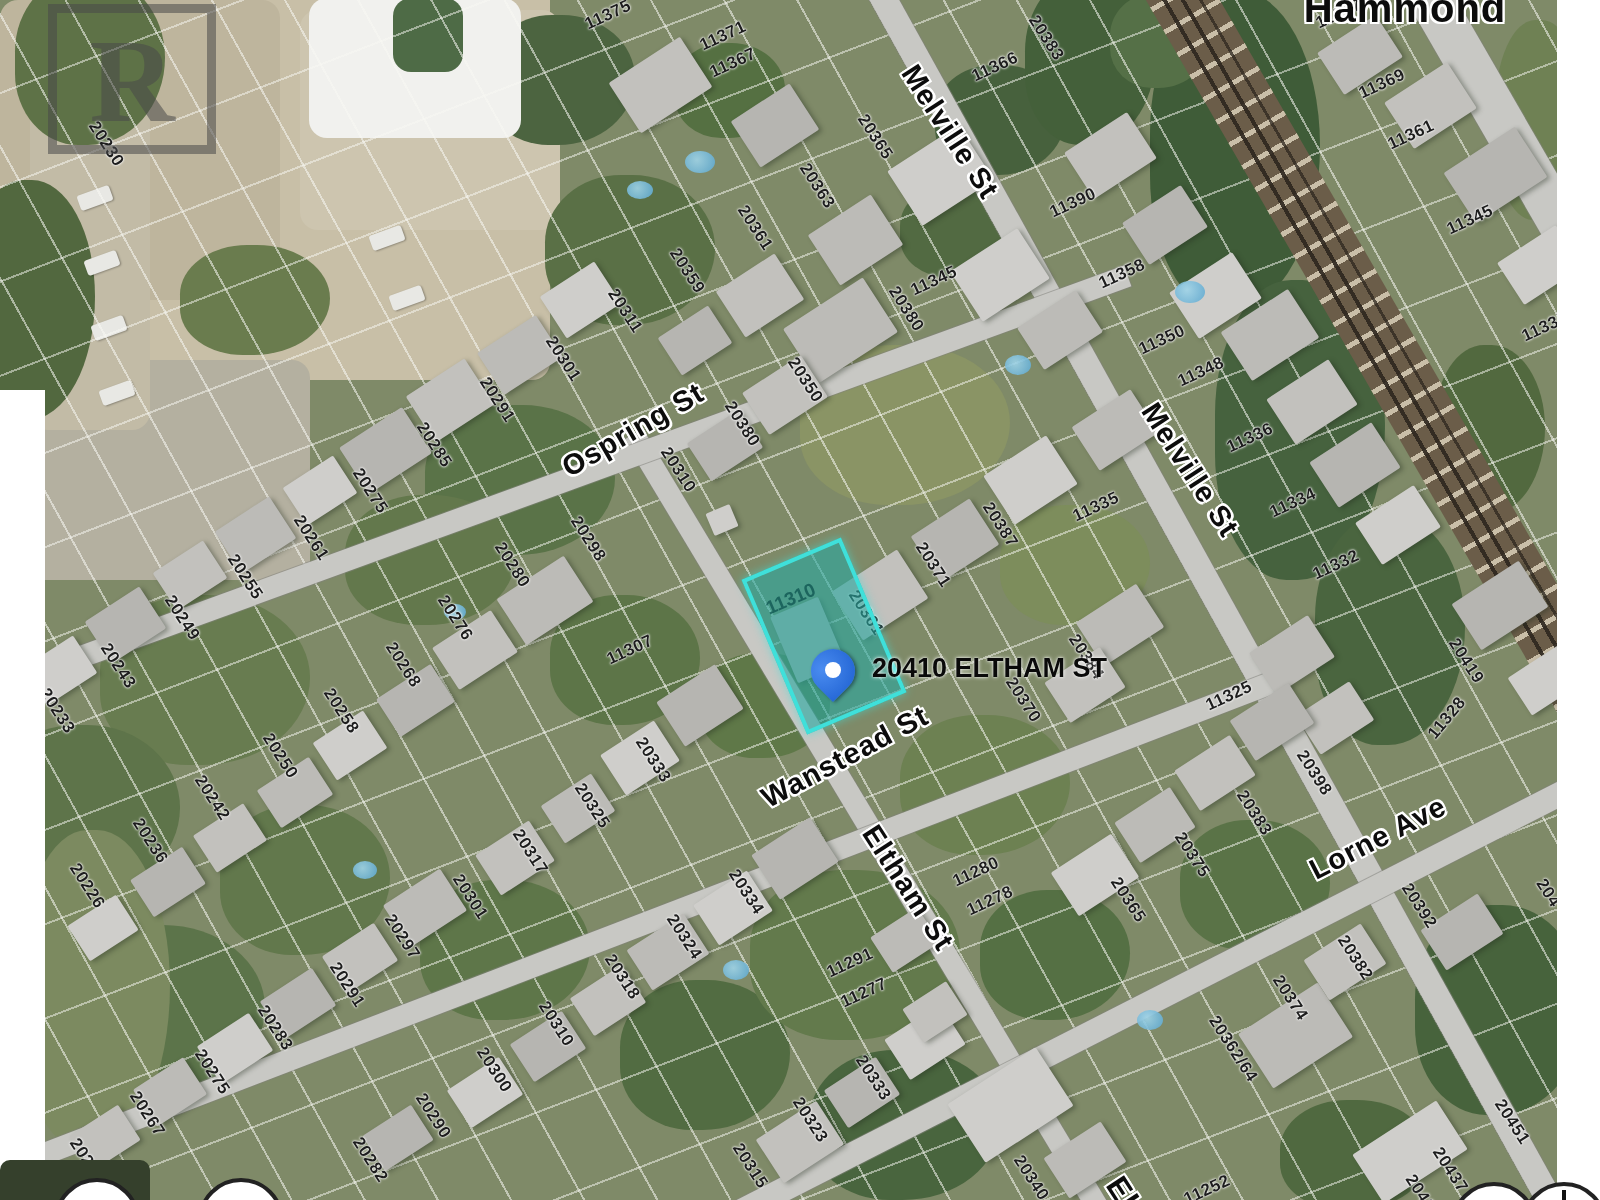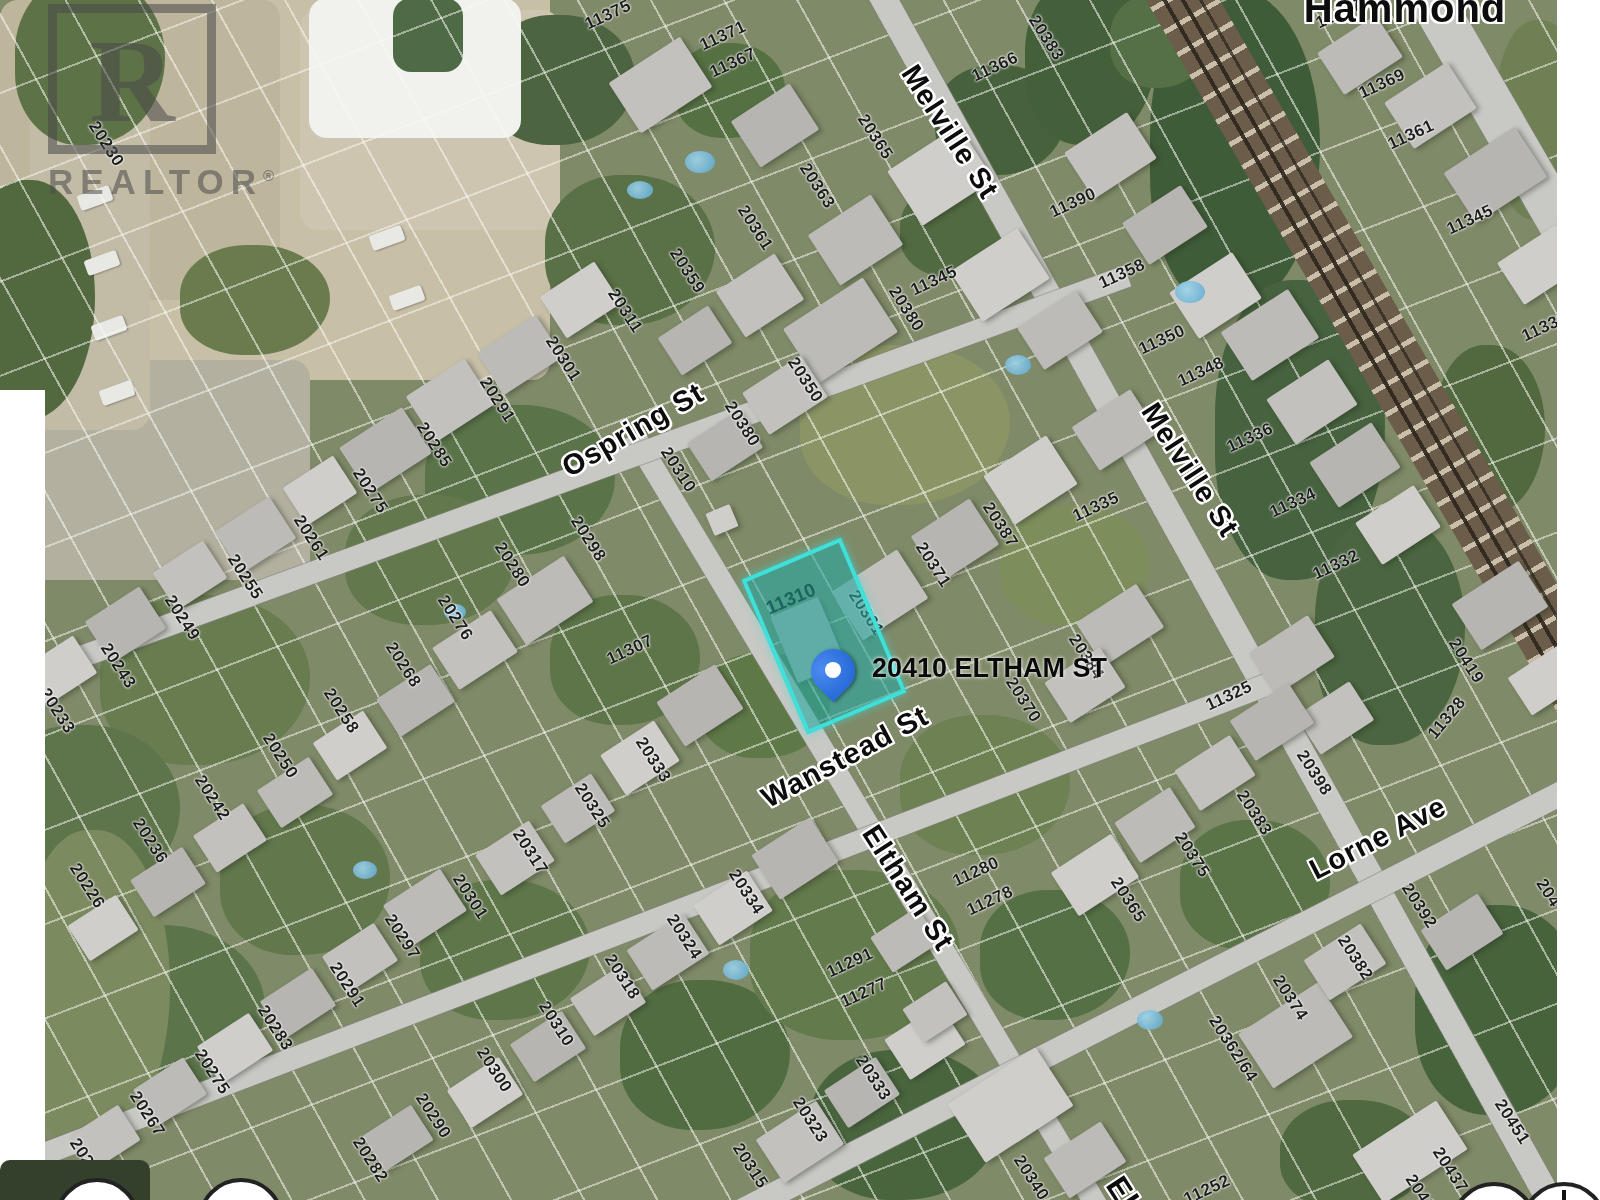--- a/index.html
+++ b/index.html
@@ -318,21 +318,20 @@
   <div id="addr">20410 ELTHAM ST</div>
   <div id="pin">
     <div class="head"></div>
     <div class="dot"></div>
   </div>
 
   <div id="wm">
     <div class="frame">
       <div class="rletter">R</div>
     </div>
-    <div class="wtext"><span>REALTOR</span><sup>®</sup></div>
   </div>
 
   <div class="whitestrip" style="left:1557px;top:0;width:43px;height:1200px;"></div>
   <div class="whitestrip" style="left:0;top:390px;width:45px;height:810px;"></div>
   <div style="position:absolute;left:0;top:1160px;width:150px;height:40px;background:#35402c;border-radius:10px 10px 0 0;"></div>
 
   <div class="ctrl" style="left:54px;top:1178px;"></div>
   <div class="ctrl" style="left:198px;top:1178px;"></div>
   <div class="ctrl" style="left:1451px;top:1182px;"></div>
   <div class="ctrl" style="left:1521px;top:1182px;">

